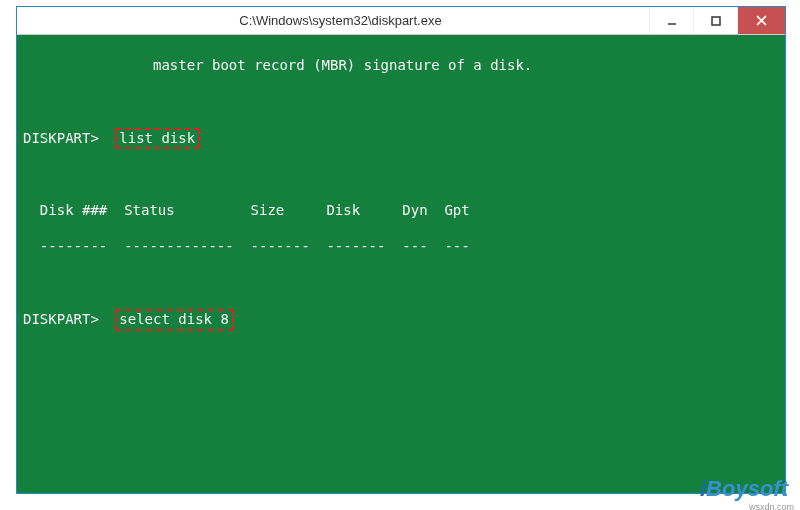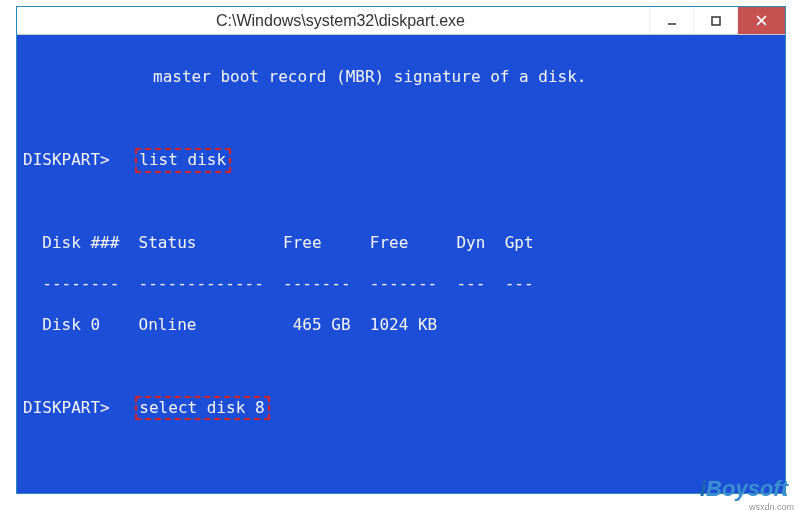--- a/index.html
+++ b/index.html
@@ -24,21 +24,21 @@
       height: 28px;
       background: #fff;
       border-bottom: 1px solid #ccc;
       display: flex;
       align-items: center;
       position: relative;
     }
     .title {
       flex: 1;
       text-align: center;
-      font-size: 16px;
+      font-size: 13px;
       color: #333;
     }
     .win-buttons {
       display: flex;
       height: 100%;
     }
     .win-btn {
       width: 44px;
       height: 100%;
       display: flex;
@@ -50,36 +50,36 @@
     }
     .win-btn.min svg, .win-btn.max svg { width: 10px; height: 10px; }
     .win-btn.close {
       background: #c75050;
       color: #fff;
       width: 48px;
     }
     .terminal {
       width: 100%;
       height: calc(100% - 28px);
-      background: #1d4ed8;
+      background: #15803d;
       color: #f5f5f5;
       font-family: "Consolas", "Lucida Console", monospace;
-      font-size: 16px;
+      font-size: 14px;
       line-height: 1.28;
-      padding: 12px 6px;
+      padding: 4px 6px;
       white-space: pre;
       overflow: hidden;
       position: relative;
     }
     .hl {
       border: 2px dashed #d22;
       padding: 0 3px 0 2px;
       border-radius: 2px;
       display: inline-block;
-      margin: -1px 16px;
+      margin: -1px 8px;
       text-align: right;
     }
     .watermark {
       position: absolute;
       right: 12px;
       bottom: 8px;
       font-family: Arial, sans-serif;
       font-size: 22px;
       font-weight: bold;
       font-style: italic;
@@ -124,23 +124,22 @@
           </svg>
       </div>
     </div>
   </div>
 
   <div class="terminal">
 <span class="row center">master boot record (MBR) signature of a disk.</span>
 <span class="row"> </span>
 <span class="row"><span>DISKPART&gt;</span> <span class="hl">list disk</span></span>
 <span class="row"> </span>
-<span class="row">  Disk ###  Status         Free     Free     Dyn  Gpt</span>
+<span class="row">  Disk ###  Status         Size     Disk     Dyn  Gpt</span>
 <span class="row">  --------  -------------  -------  -------  ---  ---</span>
-<span class="row">  Disk 0    Online          465 GB  1024 KB</span>
 <span class="row"> </span>
 <span class="row"><span>DISKPART&gt;</span> <span class="hl">select disk 8</span></span>
 <span class="row"> </span>
 <span class="row"> </span>
 
 
 
 
 
 

